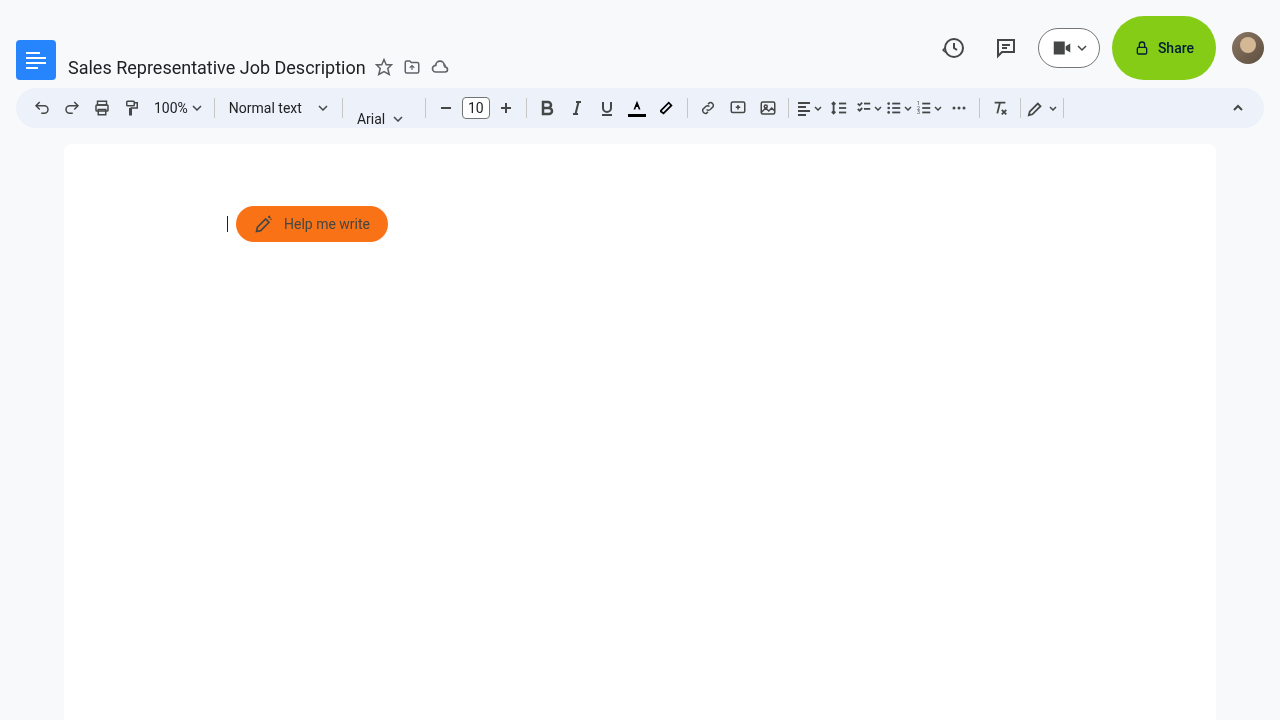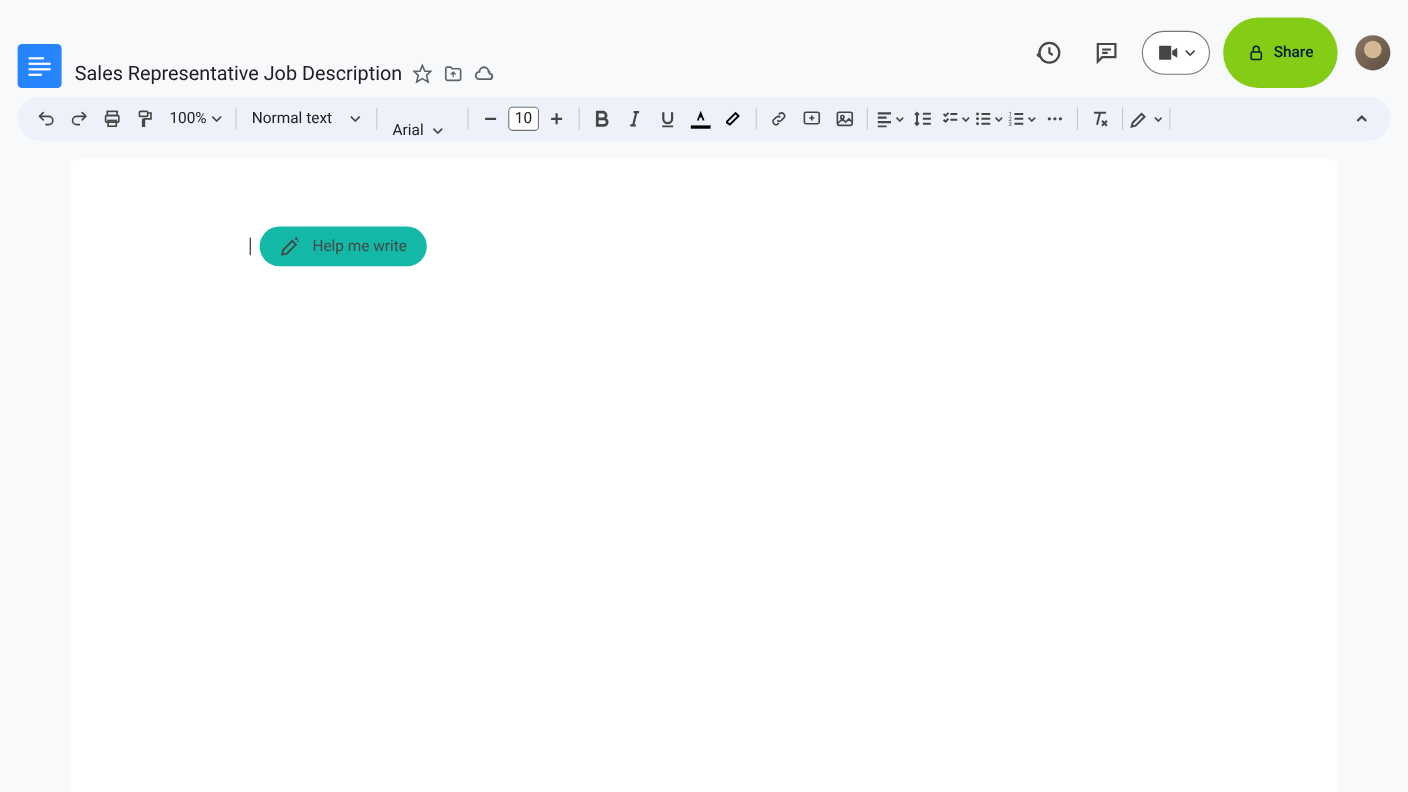--- a/index.html
+++ b/index.html
@@ -283,21 +283,21 @@
     }
     
     .help-write-chip {
       position: absolute;
       left: 172px;
       top: 62px;
       display: flex;
       align-items: center;
       gap: 10px;
       padding: 8px 18px;
-      background: #14b8a6;
+      background: #f97316;
       border-radius: 18px;
       cursor: pointer;
     }
     
     .help-write-icon {
       width: 20px;
       height: 20px;
       display: flex;
       align-items: center;
       justify-content: center;

